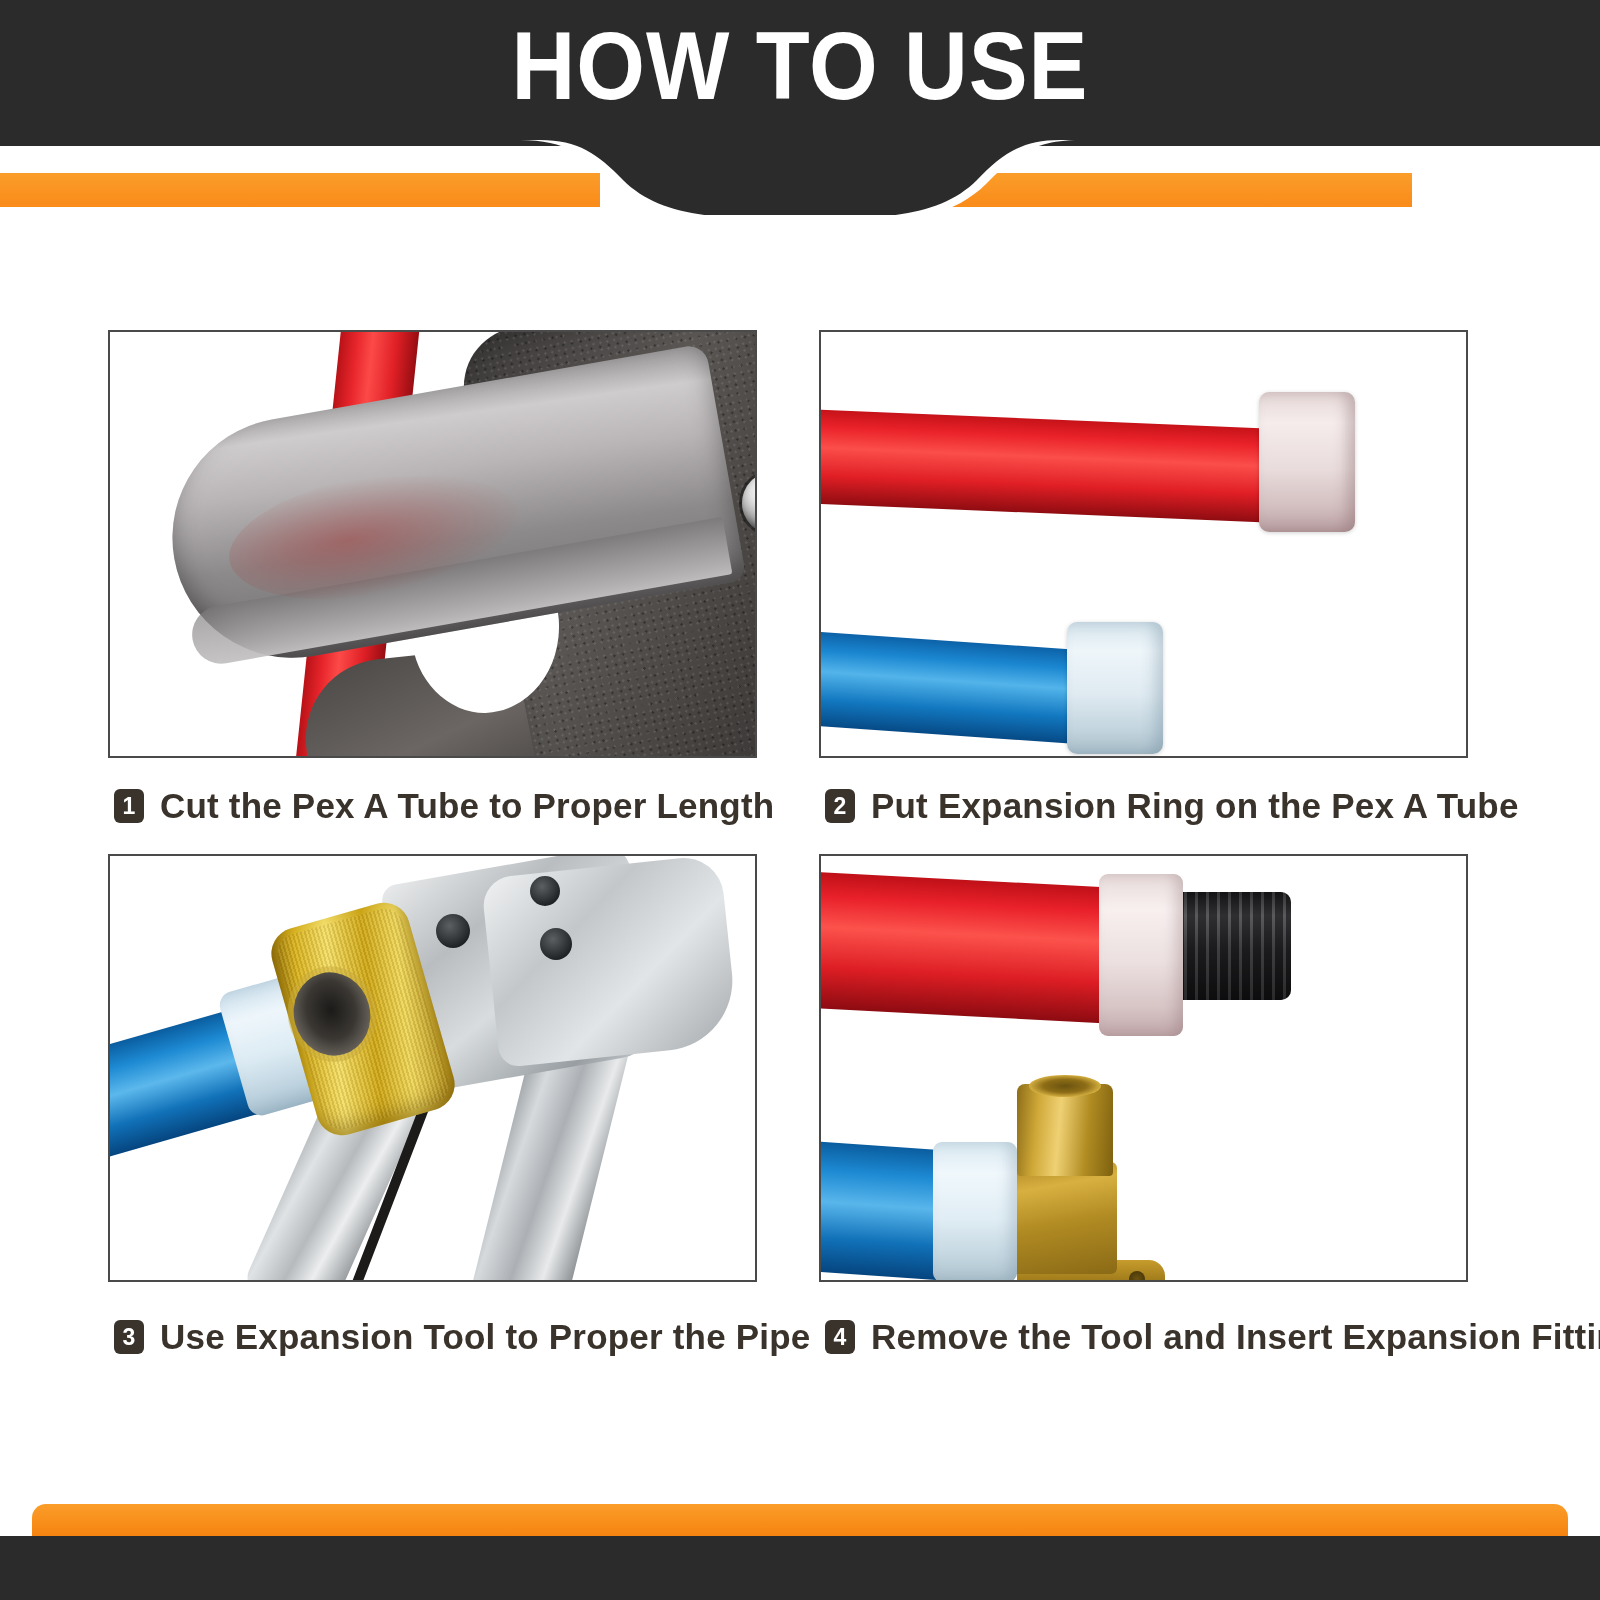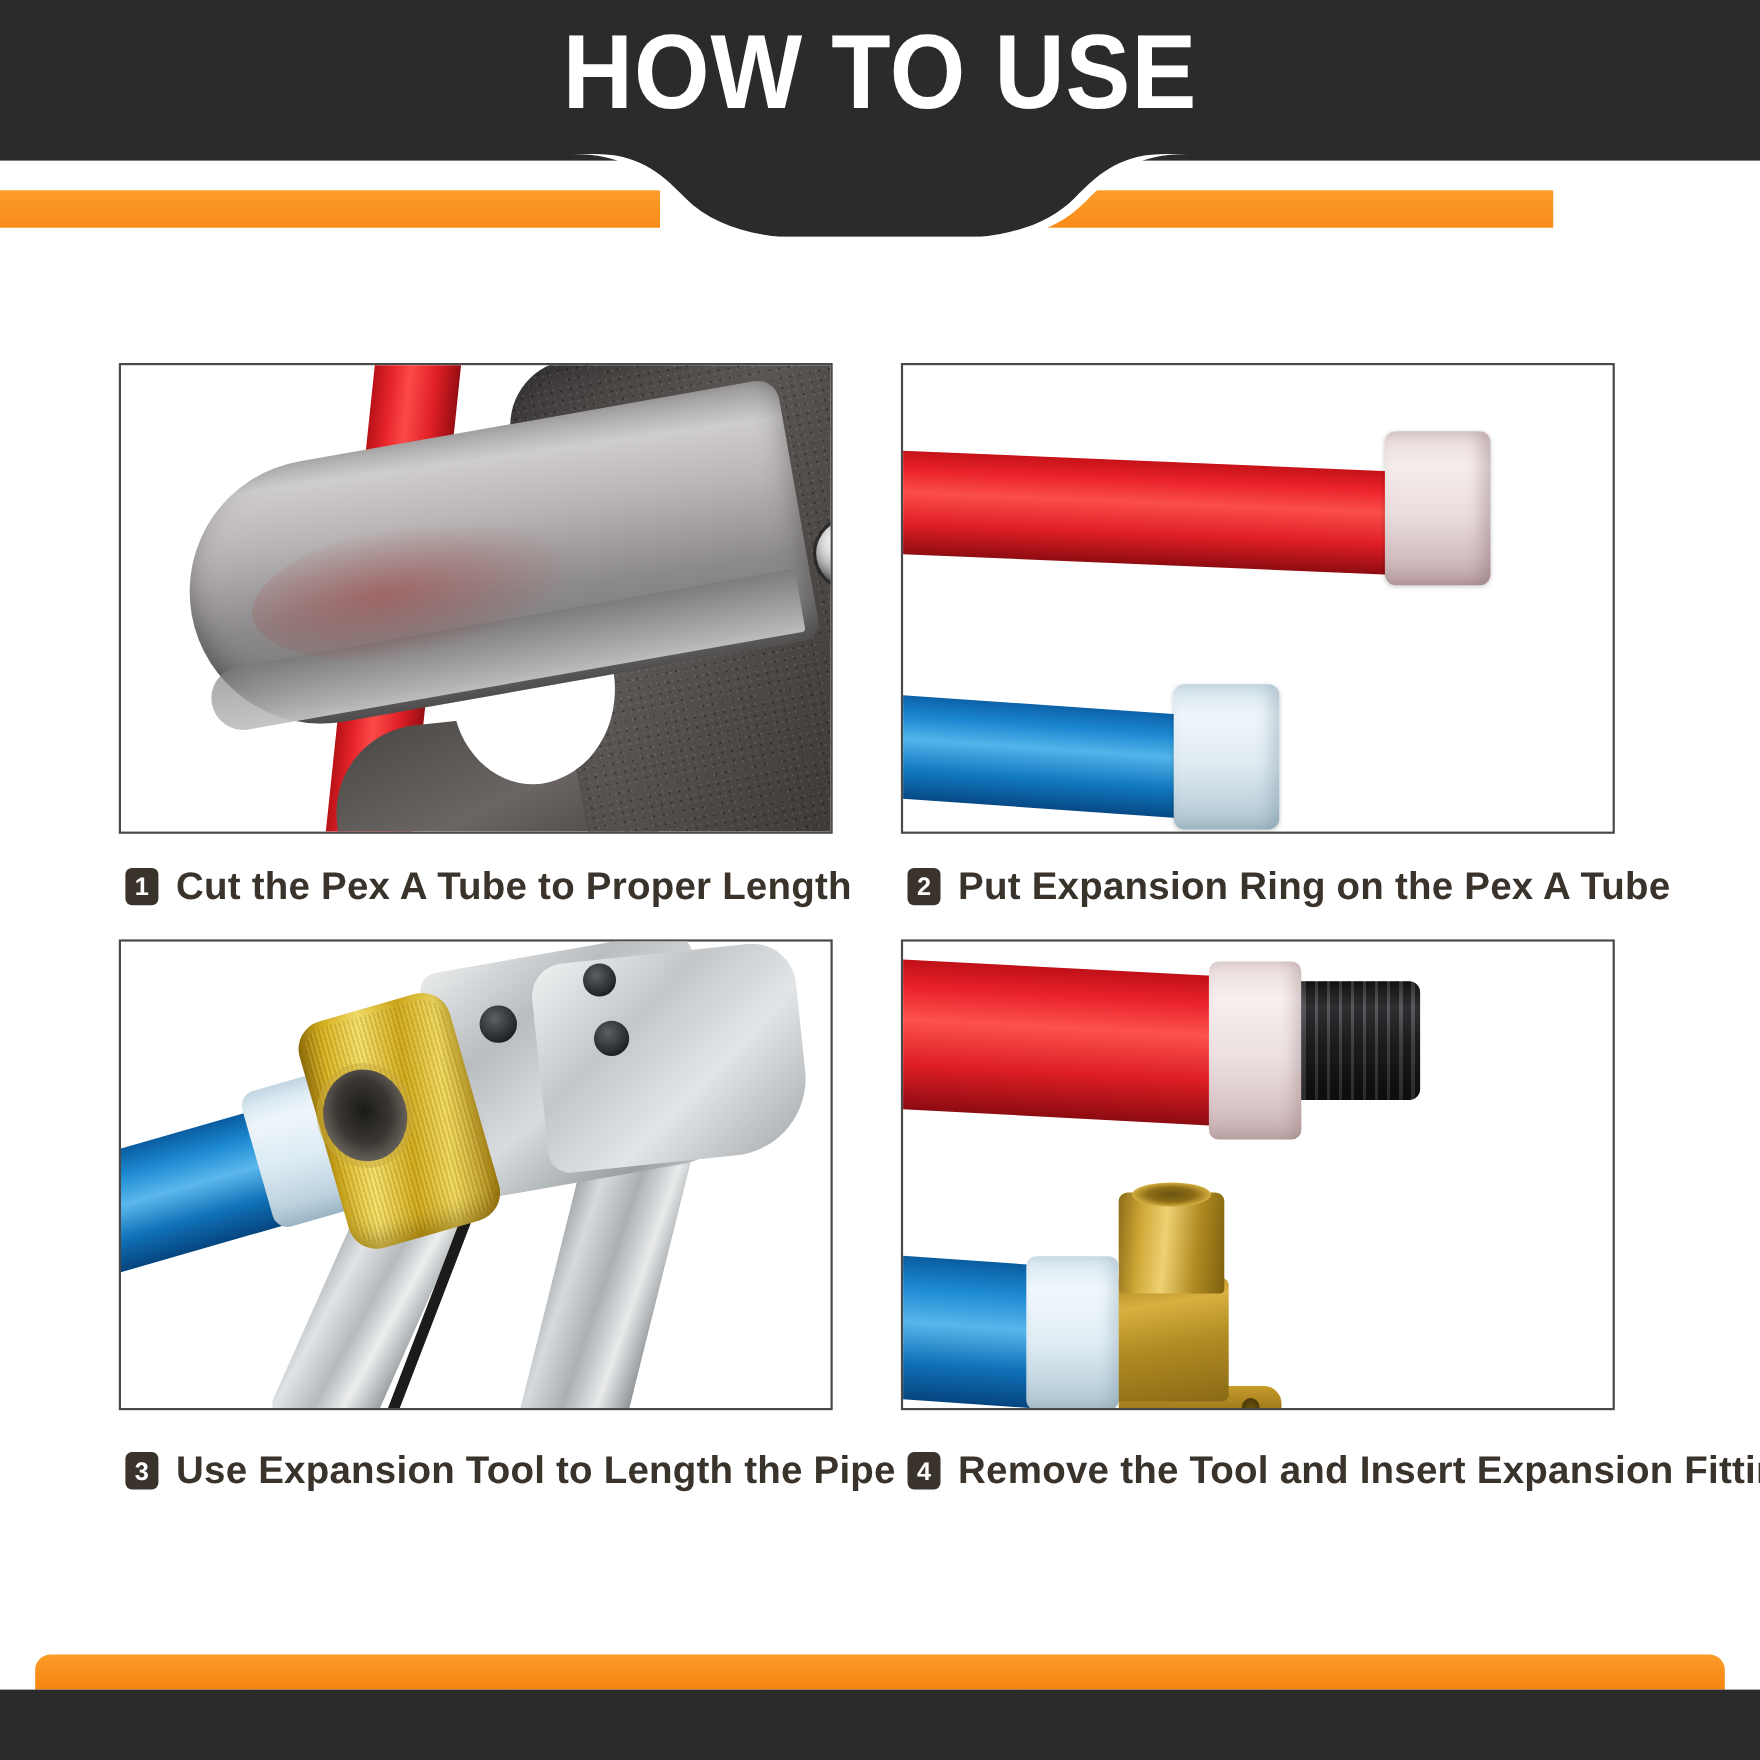--- a/index.html
+++ b/index.html
@@ -518,21 +518,21 @@
         <div class="p3-body2"></div>
         <div class="p3-hole p3-h1"></div>
         <div class="p3-hole p3-h2"></div>
         <div class="p3-hole p3-h3"></div>
         <div class="p3-goldhead"></div>
         <div class="p3-conehole"></div>
       </div>
     </div>
     <div class="caption">
       <div class="badge">3</div>
-      <div class="caption-text">Use Expansion Tool to Length the Pipe</div>
+      <div class="caption-text">Use Expansion Tool to Proper the Pipe</div>
     </div>
   </div>
 
   <div class="step step-row2">
     <div class="photo-frame">
       <div class="scene">
         <div class="p4-redpipe"></div>
         <div class="p4-blackfit"></div>
         <div class="p4-redring"></div>
         <div class="p4-bluepipe"></div>

